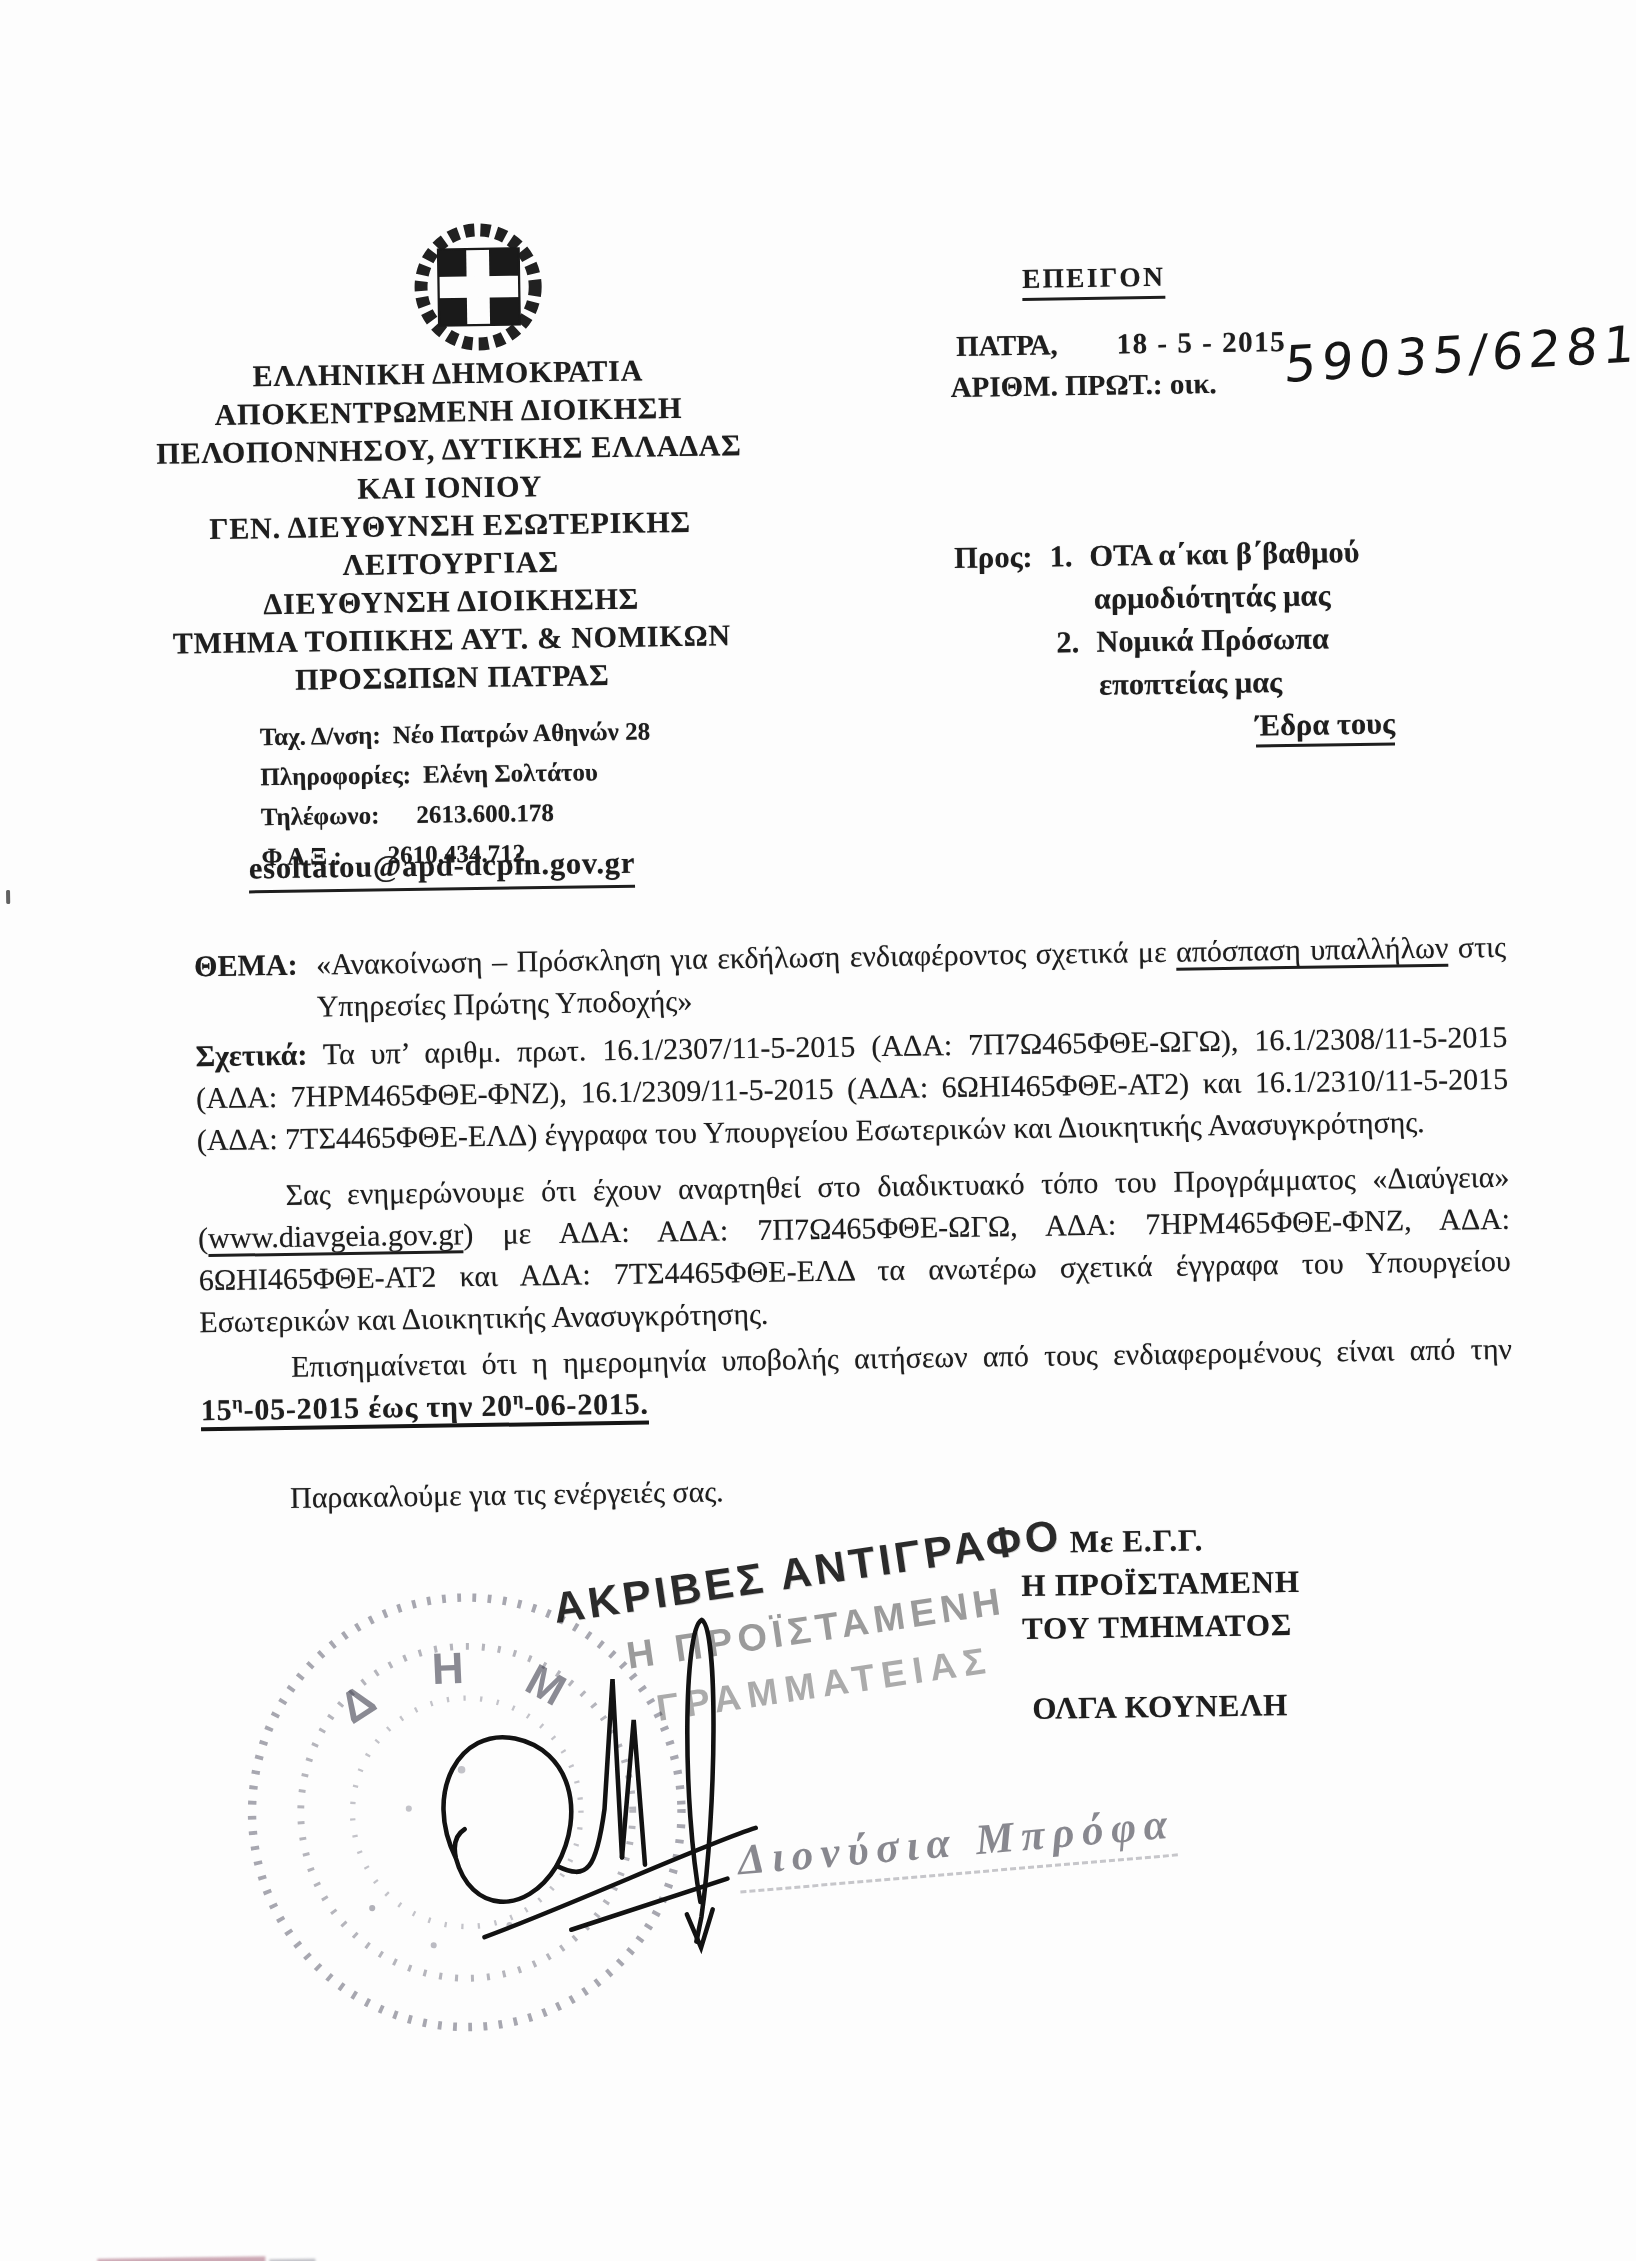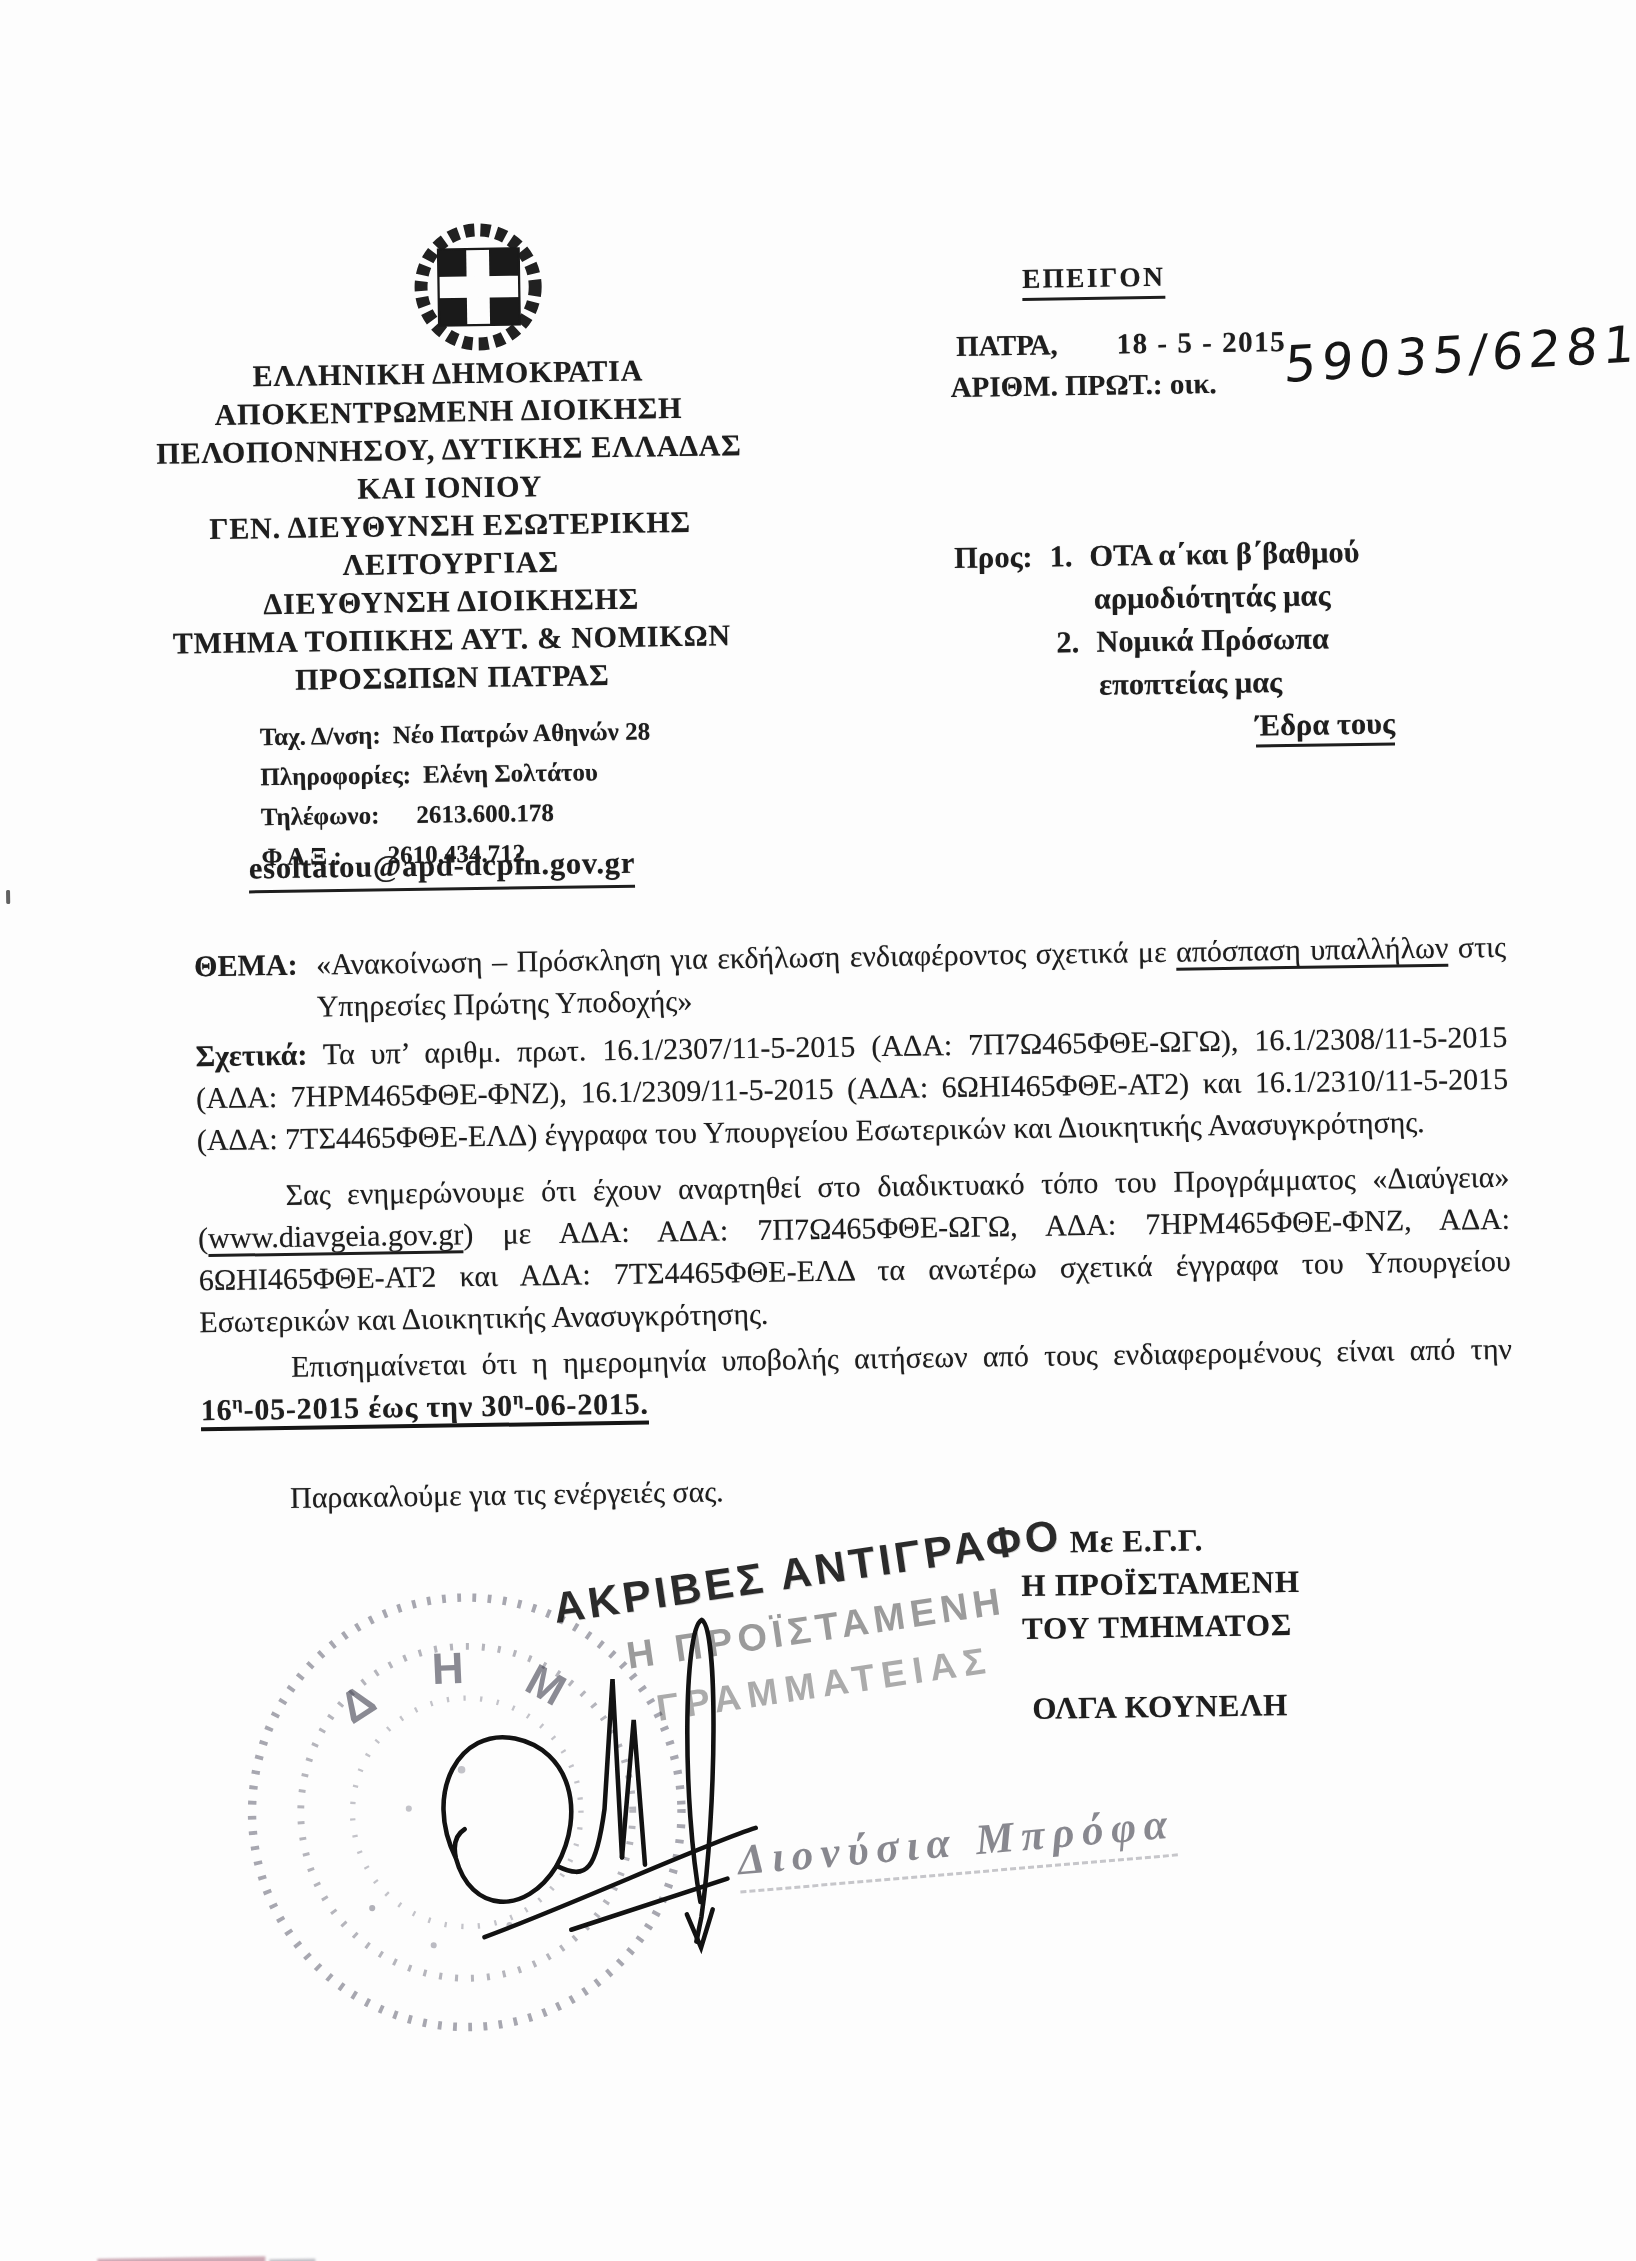--- a/index.html
+++ b/index.html
@@ -171,21 +171,21 @@
 
       <div class="related">
         <span class="rel-lbl">Σχετικά:</span><span> Τα υπ’ αριθμ. πρωτ. 16.1/2307/11-5-2015 (ΑΔΑ: 7Π7Ω465ΦΘΕ-ΩΓΩ), 16.1/2308/11-5-2015 (ΑΔΑ: 7ΗΡΜ465ΦΘΕ-ΦΝΖ), 16.1/2309/11-5-2015 (ΑΔΑ: 6ΩΗΙ465ΦΘΕ-ΑΤ2) και 16.1/2310/11-5-2015 (ΑΔΑ: 7ΤΣ4465ΦΘΕ-ΕΛΔ) έγγραφα του Υπουργείου Εσωτερικών και Διοικητικής Ανασυγκρότησης.</span>
       </div>
 
       <div class="para p2">
         <span>Σας ενημερώνουμε ότι έχουν αναρτηθεί στο διαδικτυακό τόπο του Προγράμματος «Διαύγεια» (</span><span class="u2">www.diavgeia.gov.gr</span><span>) με ΑΔΑ: ΑΔΑ: 7Π7Ω465ΦΘΕ-ΩΓΩ, ΑΔΑ: 7ΗΡΜ465ΦΘΕ-ΦΝΖ, ΑΔΑ: 6ΩΗΙ465ΦΘΕ-ΑΤ2 και ΑΔΑ: 7ΤΣ4465ΦΘΕ-ΕΛΔ τα ανωτέρω σχετικά έγγραφα του Υπουργείου Εσωτερικών και Διοικητικής Ανασυγκρότησης.</span>
       </div>
 
       <div class="para p3">
-        <span>Επισημαίνεται ότι η ημερομηνία υποβολής αιτήσεων από τους ενδιαφερομένους είναι από την </span><span class="dates"><span>16</span><sup>η</sup><span>-05-2015</span><span> έως την </span><span>30</span><sup>η</sup><span>-06-2015.</span></span>
+        <span>Επισημαίνεται ότι η ημερομηνία υποβολής αιτήσεων από τους ενδιαφερομένους είναι από την </span><span class="dates"><span>15</span><sup>η</sup><span>-05-2015</span><span> έως την </span><span>20</span><sup>η</sup><span>-06-2015.</span></span>
       </div>
 
       <div class="p4">Παρακαλούμε για τις ενέργειές σας.</div>
     </div>
 
     <div class="sig ink">
       <div class="sig-l1">Με Ε.Γ.Γ.</div>
       <div>Η ΠΡΟΪΣΤΑΜΕΝΗ</div>
       <div>ΤΟΥ ΤΜΗΜΑΤΟΣ</div>
       <div class="sig-name">ΟΛΓΑ ΚΟΥΝΕΛΗ</div>

